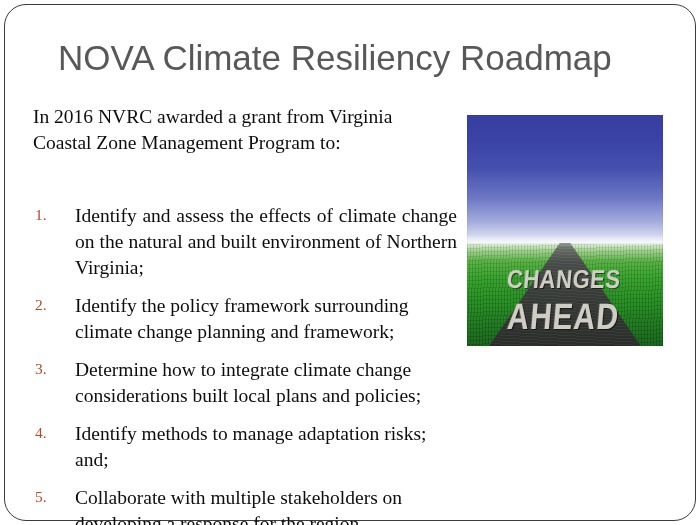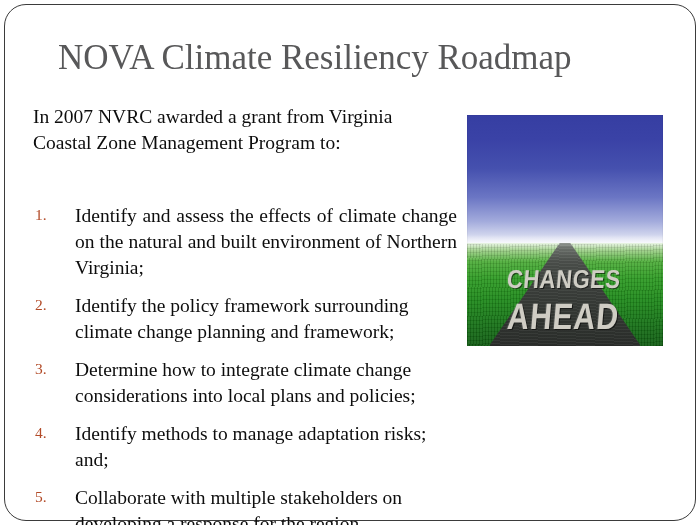--- a/index.html
+++ b/index.html
@@ -33,21 +33,21 @@
     border-radius: 22px;
     pointer-events: none;
   }
 
   
   #title {
     position: absolute;
     left: 58px;
     top: 38px;
     width: 600px;
-    font-family: Liberation Serif, serif;
+    font-family: Liberation Sans, sans-serif;
     font-size: 35px;
     font-weight: 400;
     color: #585859;
     letter-spacing: 0px;
     white-space: nowrap;
     line-height: 1.15;
   }
 
   
   #body-col {
@@ -239,37 +239,37 @@
 <body>
 
 <div id="slide">
 
   <div id="slide-frame"></div>
 
   <div id="title">NOVA Climate Resiliency Roadmap</div>
 
   <div id="body-col">
 
-    <p id="intro">In 2007 NVRC awarded a grant from Virginia Coastal Zone Management Program to:</p>
+    <p id="intro">In 2016 NVRC awarded a grant from Virginia Coastal Zone Management Program to:</p>
 
     <ol id="objectives">
 
       <li class="justified">
         <span class="marker">1.</span>
         <span class="li-text">Identify and assess the effects of climate change on  the natural and built environment of Northern Virginia;</span>
       </li>
 
       <li>
         <span class="marker">2.</span>
         <span class="li-text">Identify the policy framework surrounding climate change planning and framework;</span>
       </li>
 
       <li>
         <span class="marker">3.</span>
-        <span class="li-text">Determine how to integrate climate change considerations  into local plans and policies;</span>
+        <span class="li-text">Determine how to integrate climate change considerations  built local plans and policies;</span>
       </li>
 
       <li>
         <span class="marker">4.</span>
         <span class="li-text">Identify methods to manage  adaptation risks; and;</span>
       </li>
 
       <li>
         <span class="marker">5.</span>
         <span class="li-text">Collaborate with multiple stakeholders on developing a response for the region.</span>

